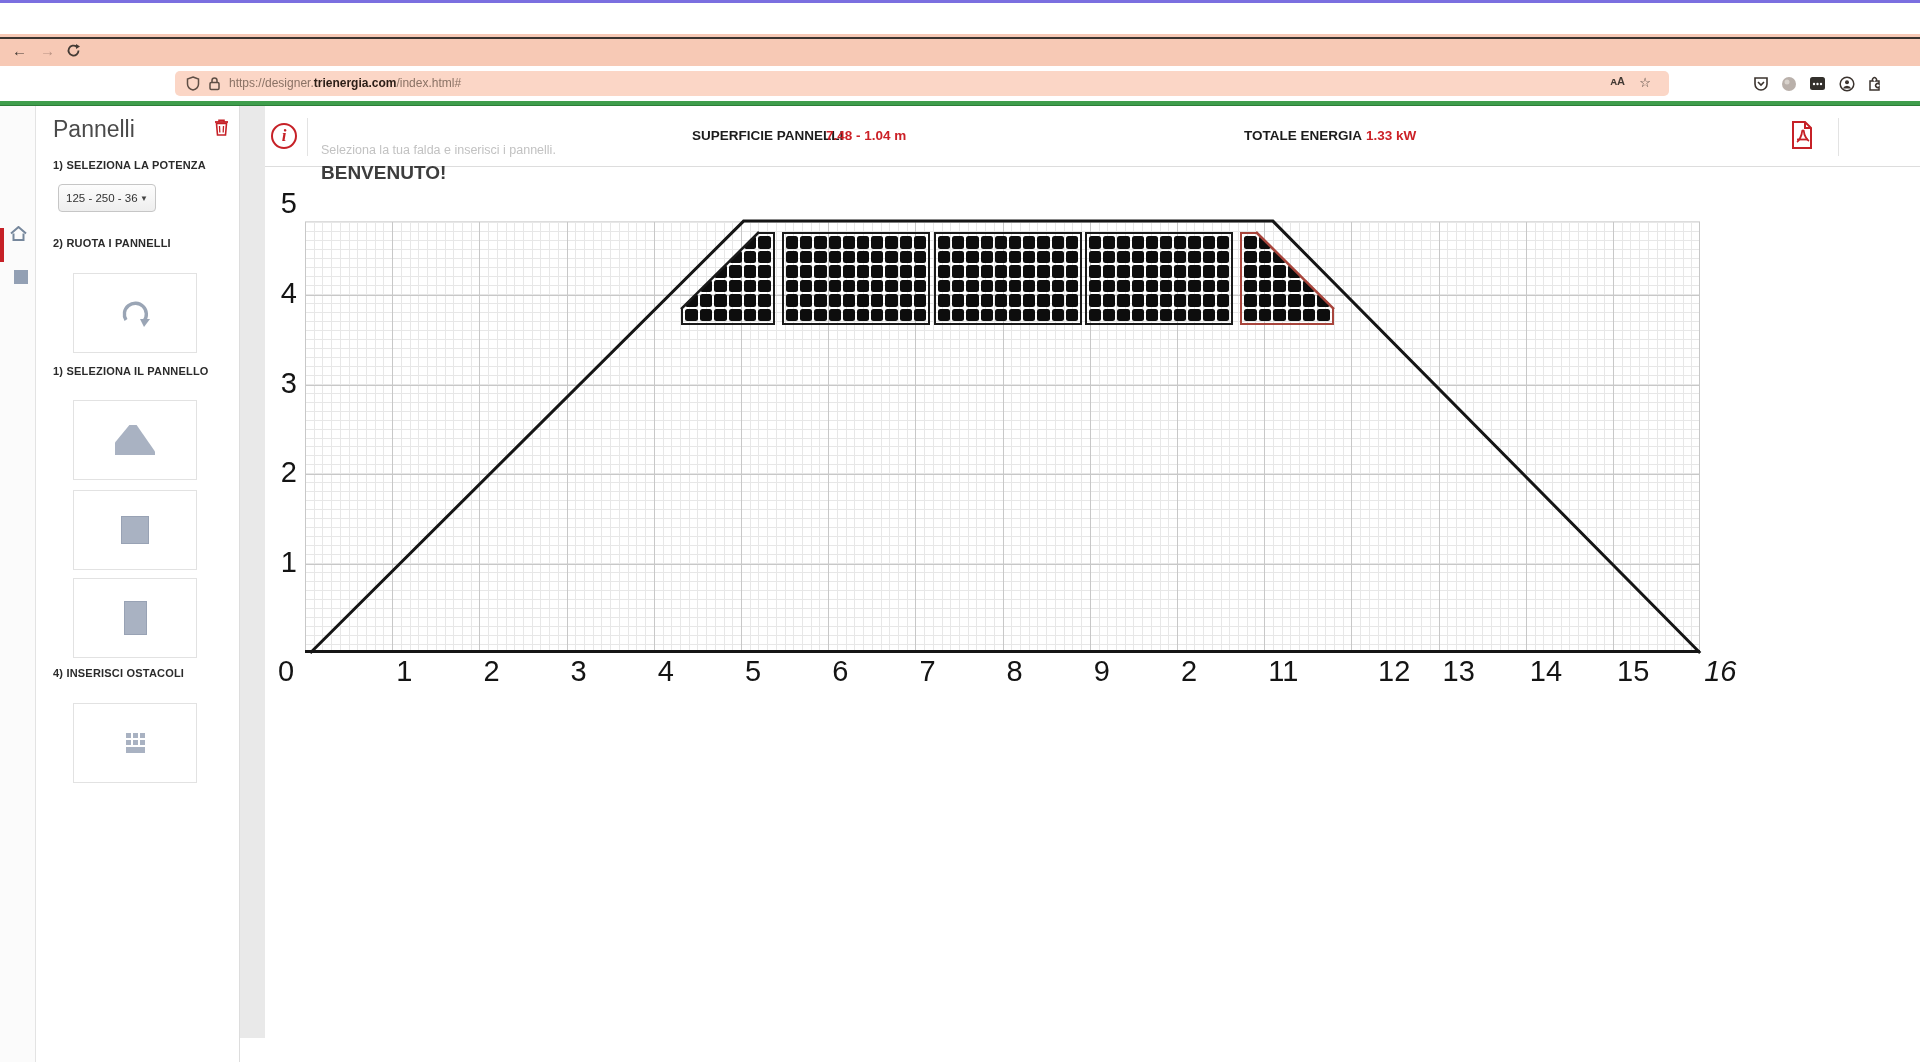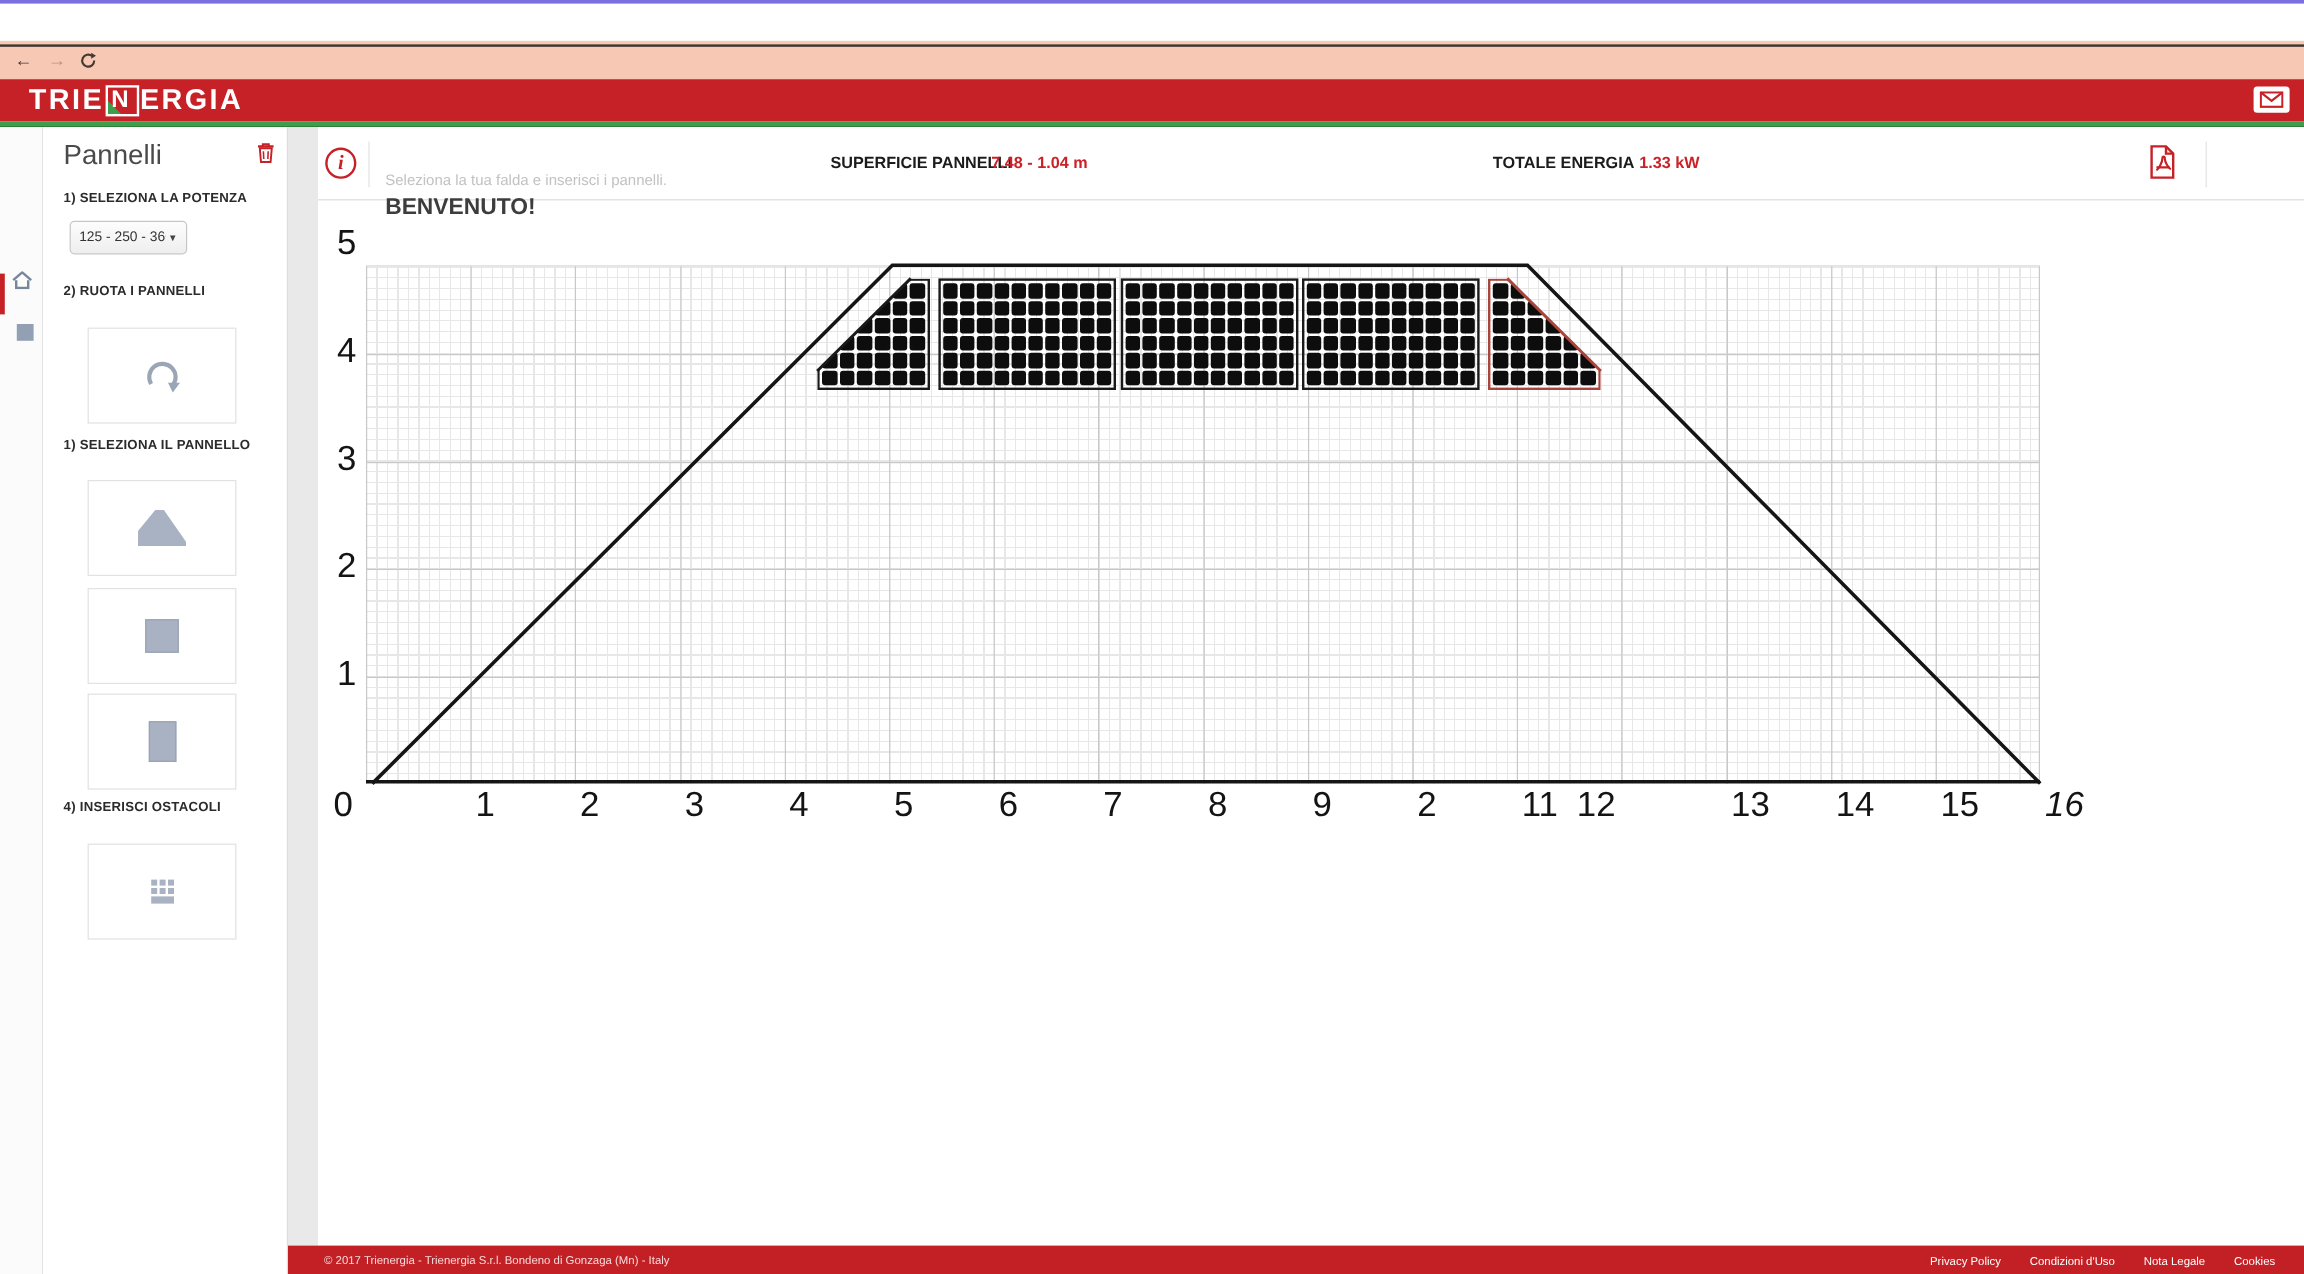--- a/index.html
+++ b/index.html
@@ -162,36 +162,20 @@
         <circle cx="8" cy="8" r="6.8" fill="none" stroke="#3b332e" stroke-width="1.5"></circle>
         <circle cx="8" cy="6.3" r="2" fill="#3b332e"></circle>
         <path d="M3.8 12.5 a4.6 4.6 0 0 1 8.4 0" fill="#3b332e"></path>
       </svg>
     <svg class="tbicon" id="ic-ext" width="15" height="16" viewBox="0 0 15 16">
         <path d="M3 5 h3 a2 2 0 1 1 3 0 h3 v3 a2 2 0 1 0 0 3 v3 H3 Z" fill="none" stroke="#3b332e" stroke-width="1.5"></path>
       </svg>
     <span id="ic-menu"></span>
   </div>
 
-  <div id="site-header">
-    <div id="logo">
-      <span class="logo-txt">TRIE</span>
-      <span id="logo-emblem">
-        <span class="gtri"></span>
-        <span class="nchr">N</span>
-      </span>
-      <span class="logo-txt">ERGIA</span>
-    </div>
-    <div id="mail-btn">
-      <svg width="20" height="14" viewBox="0 0 20 14">
-          <rect x="1" y="1" width="18" height="12" fill="none" stroke="#c62127" stroke-width="1.8"></rect>
-          <polyline points="1,1 10,8 19,1" fill="none" stroke="#c62127" stroke-width="1.8"></polyline>
-        </svg>
-    </div>
-  </div>
   <div id="green-stripe"></div>
 
   <div id="rail">
     <svg id="rail-home" width="17" height="15" viewBox="0 0 17 15">
         <path d="M1 7.5 L8.5 1 L16 7.5" fill="none" stroke="#76879c" stroke-width="2"></path>
         <path d="M3.5 7.5 V14 H13.5 V7.5" fill="none" stroke="#76879c" stroke-width="2"></path>
       </svg>
     <span id="rail-square"></span>
   </div>
   <div id="red-sliver"></div>
@@ -296,21 +280,21 @@
       <div class="xlab" style="left: 483.4px;">2</div>
       <div class="xlab" style="left: 570.6px;">3</div>
       <div class="xlab" style="left: 657.8px;">4</div>
       <div class="xlab" style="left: 745px;">5</div>
       <div class="xlab" style="left: 832.2px;">6</div>
       <div class="xlab" style="left: 919.4px;">7</div>
       <div class="xlab" style="left: 1006.6px;">8</div>
       <div class="xlab" style="left: 1093.8px;">9</div>
       <div class="xlab" style="left: 1181px;">2</div>
       <div class="xlab" style="left: 1268.2px;">11</div>
-      <div class="xlab" style="left: 1314px;">12</div>
+      <div class="xlab" style="left: 1378px;">12</div>
       <div class="xlab" style="left: 1442.6px;">13</div>
       <div class="xlab" style="left: 1529.8px;">14</div>
       <div class="xlab" style="left: 1617px;">15</div>
       <div class="xlab" style="left: 1704.2px; font-style: italic;">16</div>
     </div>
   <div id="ylabels">
       <div class="ylab" style="left: 263px; top: 548.2px;">1</div>
       <div class="ylab" style="left: 263px; top: 458.4px;">2</div>
       <div class="ylab" style="left: 263px; top: 368.6px;">3</div>
       <div class="ylab" style="left: 263px; top: 278.8px;">4</div>
@@ -600,18 +584,14 @@
             <i></i>
             <i></i>
           </div>
         </div>
         <svg class="hyp" viewBox="0 0 100 100" preserveAspectRatio="none">
           <line x1="17" y1="0" x2="100" y2="83" stroke="#a8453c" stroke-width="2.5" vector-effect="non-scaling-stroke"></line>
         </svg>
       </div>
     </div>
 
-  <div id="footer">
-    <span id="footer-copy">© 2017 Trienergia - Trienergia S.r.l. Bondeno di Gonzaga (Mn) - Italy</span>
-    <span id="footer-links"><span class="footer-link">Privacy Policy</span><span class="footer-link">Condizioni d'Uso</span><span class="footer-link">Nota Legale</span><span class="footer-link">Cookies</span></span>
-  </div>
 
 </div>
 
 </body></html>

